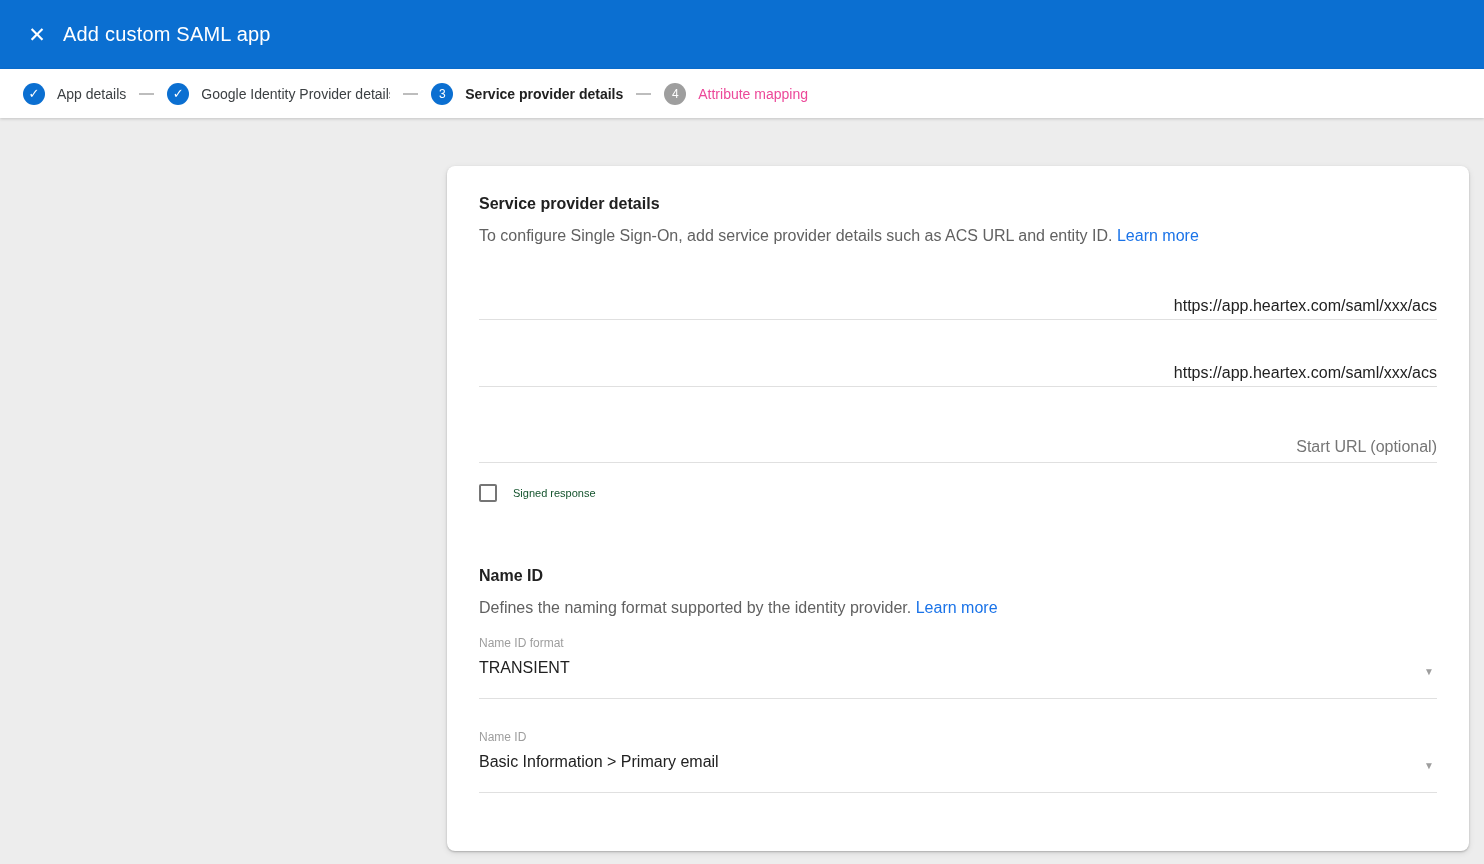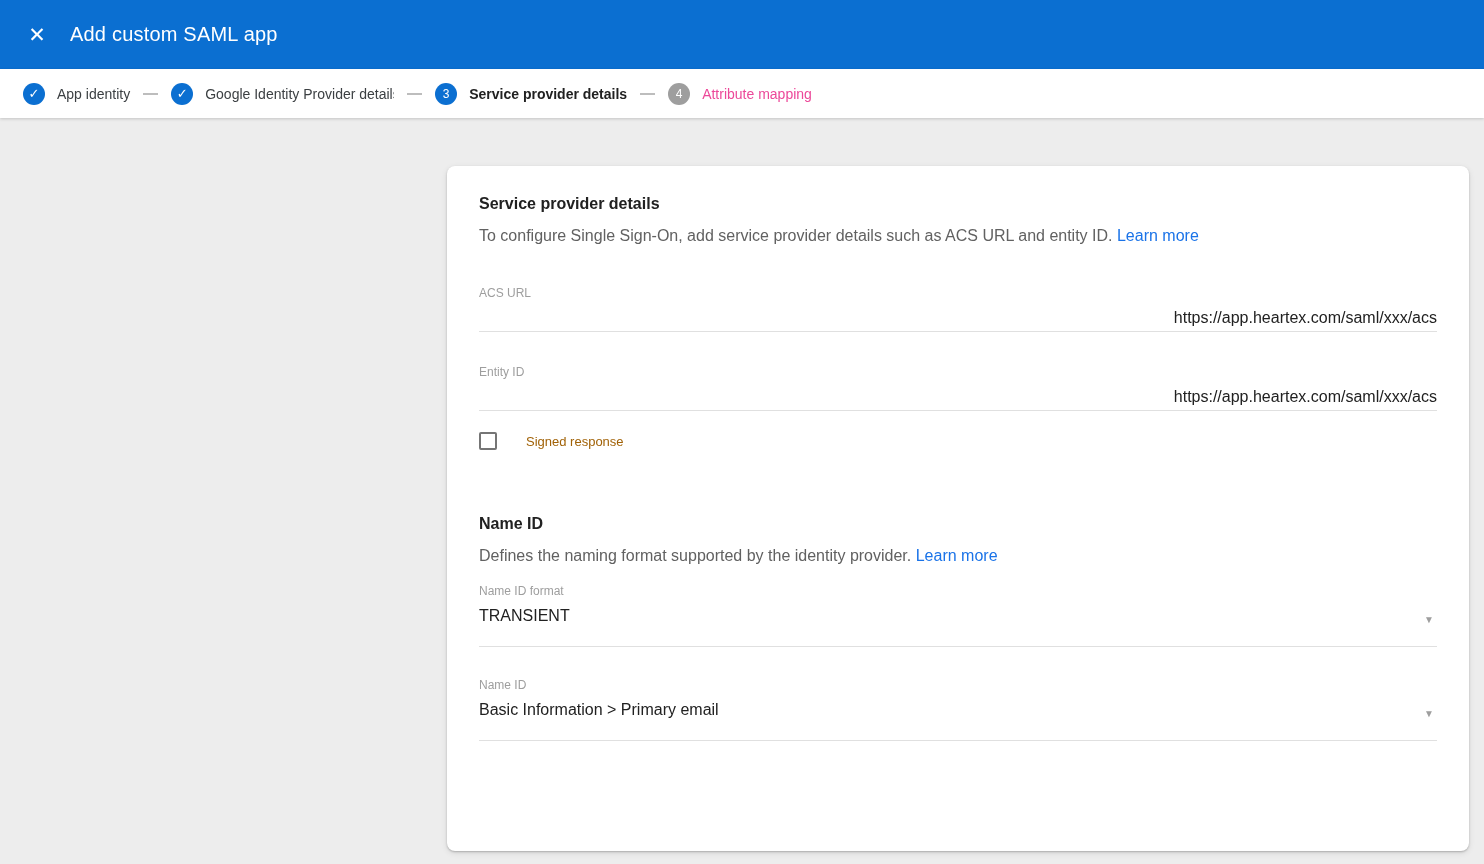--- a/index.html
+++ b/index.html
@@ -24,21 +24,21 @@
   .close-btn {
     width: 40px; height: 40px;
     display: flex; align-items: center; justify-content: center;
     font-size: 21px;
     cursor: pointer;
     line-height: 1;
   }
   .appbar-title {
     font-size: 20px;
     font-weight: 400;
-    margin-left: 13px;
+    margin-left: 6px;
     letter-spacing: .2px;
   }
 
   
   .stepper {
     height: 49px;
     background: #fff;
     display: flex;
     align-items: center;
     padding-left: 23px;
@@ -140,23 +140,23 @@
     cursor: pointer;
   }
   .checkbox-box {
     width: 18px; height: 18px;
     border: 2px solid #757575;
     border-radius: 2px;
     background: #fff;
     flex: 0 0 18px;
   }
   .checkbox-label {
-    margin-left: 29px;
-    font-size: 13px;
-    color: #a16207;
+    margin-left: 16px;
+    font-size: 11px;
+    color: #14532d;
   }
 
   .nameid-heading { margin-top: 64px; }
 
   .select-field { margin-top: 21px; }
   .select-field.second { margin-top: 32px; }
   .select-value {
     position: relative;
     border-bottom: 1px solid #e0e0e0;
     padding: 9px 0 20px 0;
@@ -181,21 +181,21 @@
   <div class="close-btn">✕</div>
   <div class="appbar-title">Add custom SAML app</div>
 </header>
 
 <nav class="stepper">
 
   <div class="step">
     <div class="step-circle complete">
       <span class="check-glyph">✓</span>
     </div>
-    <span class="step-label">App identity</span>
+    <span class="step-label">App details</span>
   </div>
 
   <div class="step-connector"></div>
 
   <div class="step">
     <div class="step-circle complete">
       <span class="check-glyph">✓</span>
     </div>
     <span class="step-label clip">Google Identity Provider details</span>
   </div>
@@ -219,29 +219,30 @@
 <main class="card">
 
   <h2 class="section-heading">Service provider details</h2>
 
   <p class="section-desc">
     <span>To configure Single Sign-On, add service provider details such as ACS URL and entity ID.</span>
     <a class="learn-more">Learn more</a>
   </p>
 
   <div class="field acs">
-    <div class="field-label">ACS URL</div>
     <input class="field-input" type="text" value="https://app.heartex.com/saml/xxx/acs" style="">
   </div>
 
   <div class="field entity">
-    <div class="field-label">Entity ID</div>
     <input class="field-input" type="text" value="https://app.heartex.com/saml/xxx/acs" style="">
   </div>
 
+  <div class="field start-url">
+    <input class="field-input" type="text" placeholder="Start URL (optional)" style="">
+  </div>
 
   <div class="checkbox-row">
     <div class="checkbox-box"></div>
     <span class="checkbox-label">Signed response</span>
   </div>
 
   <h2 class="section-heading nameid-heading">Name ID</h2>
 
   <p class="section-desc">
     <span>Defines the naming format supported by the identity provider.</span>

